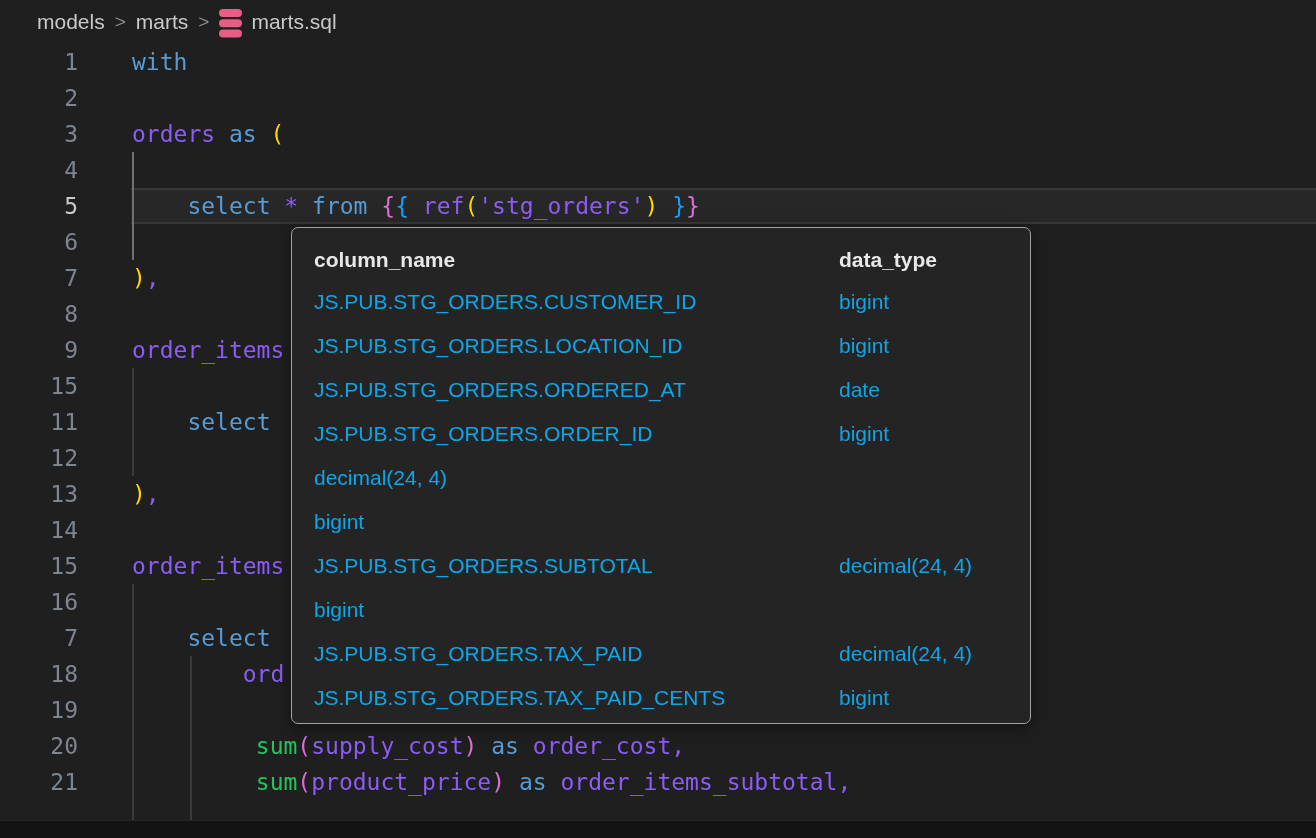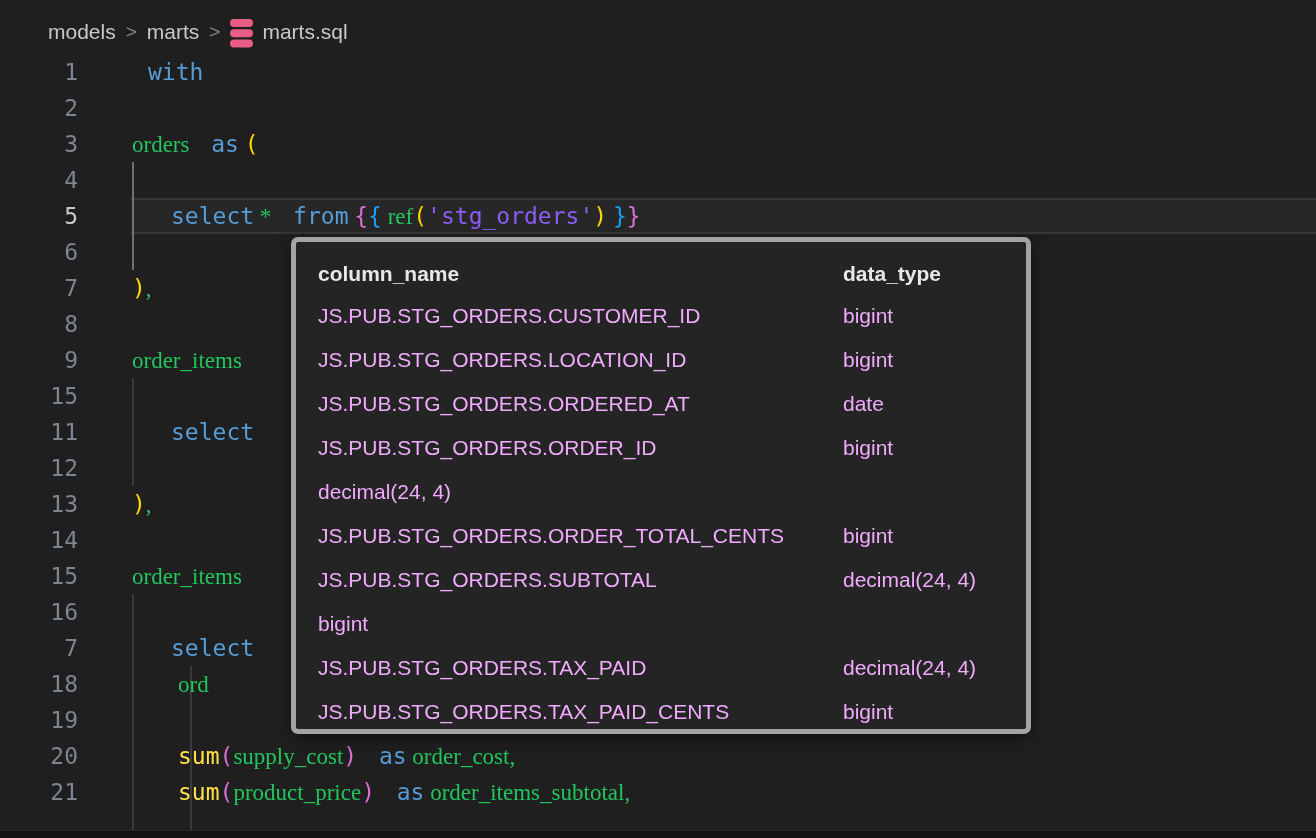--- a/index.html
+++ b/index.html
@@ -1,54 +1,54 @@
 <!DOCTYPE html>
 <html><head>
 <meta charset="utf-8">
 <style>
   * { margin:0; padding:0; box-sizing:border-box; }
   html,body { width:1316px; height:838px; }
   body { background:#1f1f1f; overflow:hidden; font-family:"Liberation Sans",sans-serif; }
   .app { position:relative; width:1316px; height:838px; }
 
   
-  .breadcrumb { height:44px; display:flex; align-items:center; padding-left:48px;
-                font-size:21px; color:#c9c9c9;margin-top:10px; }
+  .breadcrumb { height:44px; display:flex; align-items:center; padding-left:37px;
+                font-size:21px; color:#c9c9c9; }
   .breadcrumb .seg { cursor:pointer; }
   .breadcrumb .sep { color:#8c8c8c; margin:0 10px; font-size:19px; }
   .db-icon { display:inline-flex; margin-right:9px; position:relative; top:1px; }
 
   
   .editor { position:relative; width:1316px; }
   .code-line { position:relative; height:36px; line-height:36px; z-index:2;
                font-family:"DejaVu Sans Mono",monospace; font-size:23px; white-space:pre; }
   .gutter { position:absolute; left:0; top:0; width:78px; text-align:right; color:#7d8590; }
   .gutter.gnum-active { color:#c9c9c9; }
   .code  { position:absolute; left:132px; top:0; }
 
-  .tk-pl  { color:#22c55e;font-family:Liberation Serif, serif; }
-  .tk-kw  { color:#569cd6;margin-left:16px; }
-  .tk-fn  { color:#fde047; }
+  .tk-pl  { color:#8b5cf6; }
+  .tk-kw  { color:#569cd6; }
+  .tk-fn  { color:#22c55e;margin-left:13px; }
   .tk-str { color:#8b5cf6; }
   .tk-by  { color:#ffd700; }
   .tk-bp  { color:#da70d6; }
   .tk-bb  { color:#179fff; }
 
   .cur-line { position:absolute; left:131px; right:0; top:144px; height:36px; z-index:0;
               background:#272727; border-top:2px solid #373737; border-bottom:2px solid #373737; }
   .iguide { position:absolute; width:2px; z-index:1; background:#3a3a3a; }
   .iguide.active { background:#707070; }
 
   
   .tooltip { position:absolute; left:291px; top:227px; width:740px; height:497px; z-index:10;
-             background:#242424; border:5px solid #a3a3a3; border-radius:7px;
+             background:#242424; border:1px solid #a3a3a3; border-radius:7px;
              box-shadow:0 4px 16px rgba(0,0,0,0.45); padding:12px 0 0 22px; overflow:hidden;
              font-size:21px; }
   .tt-header { display:flex; height:40px; align-items:center; font-weight:bold; color:#e8e8e8; }
-  .tt-row { display:flex; height:44px; align-items:center; color:#f0abfc; }
+  .tt-row { display:flex; height:44px; align-items:center; color:#0ea5e9; }
   .tt-name { width:525px; flex:none; white-space:nowrap; }
   .tt-type { white-space:nowrap; }
 
   .bottom-bar { position:absolute; left:0; top:820px; width:1316px; height:18px;
                 background:#131313; border-top:1px solid #262626; z-index:6; }
 </style>
 </head>
 <body>
 
 <div class="app">
@@ -179,21 +179,20 @@
       <span class="tt-type">date</span>
     </div>
     <div class="tt-row">
       <span class="tt-name">JS.PUB.STG_ORDERS.ORDER_ID</span>
       <span class="tt-type">bigint</span>
     </div>
     <div class="tt-row">
       <span class="tt-type">decimal(24, 4)</span>
     </div>
     <div class="tt-row">
-      <span class="tt-name">JS.PUB.STG_ORDERS.ORDER_TOTAL_CENTS</span>
       <span class="tt-type">bigint</span>
     </div>
     <div class="tt-row">
       <span class="tt-name">JS.PUB.STG_ORDERS.SUBTOTAL</span>
       <span class="tt-type">decimal(24, 4)</span>
     </div>
     <div class="tt-row">
       <span class="tt-type">bigint</span>
     </div>
     <div class="tt-row">

